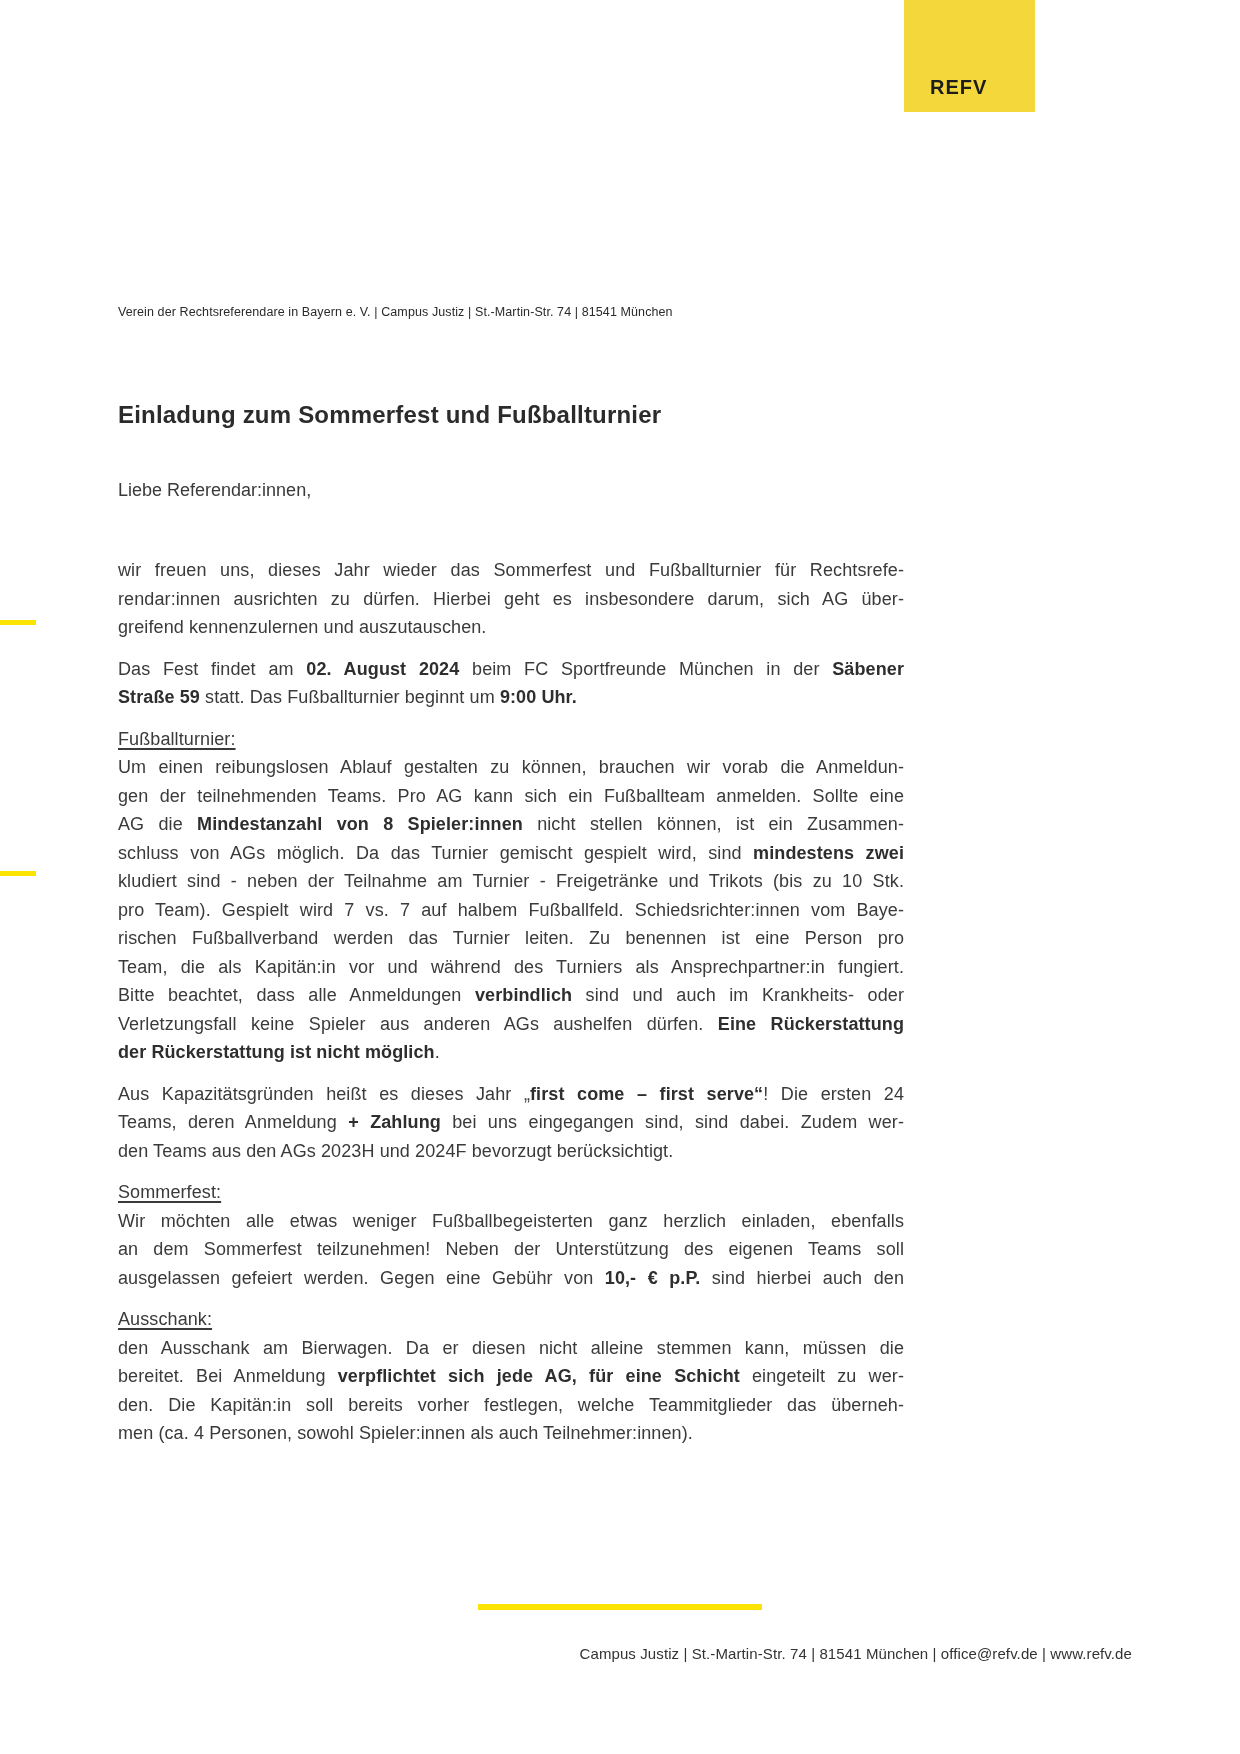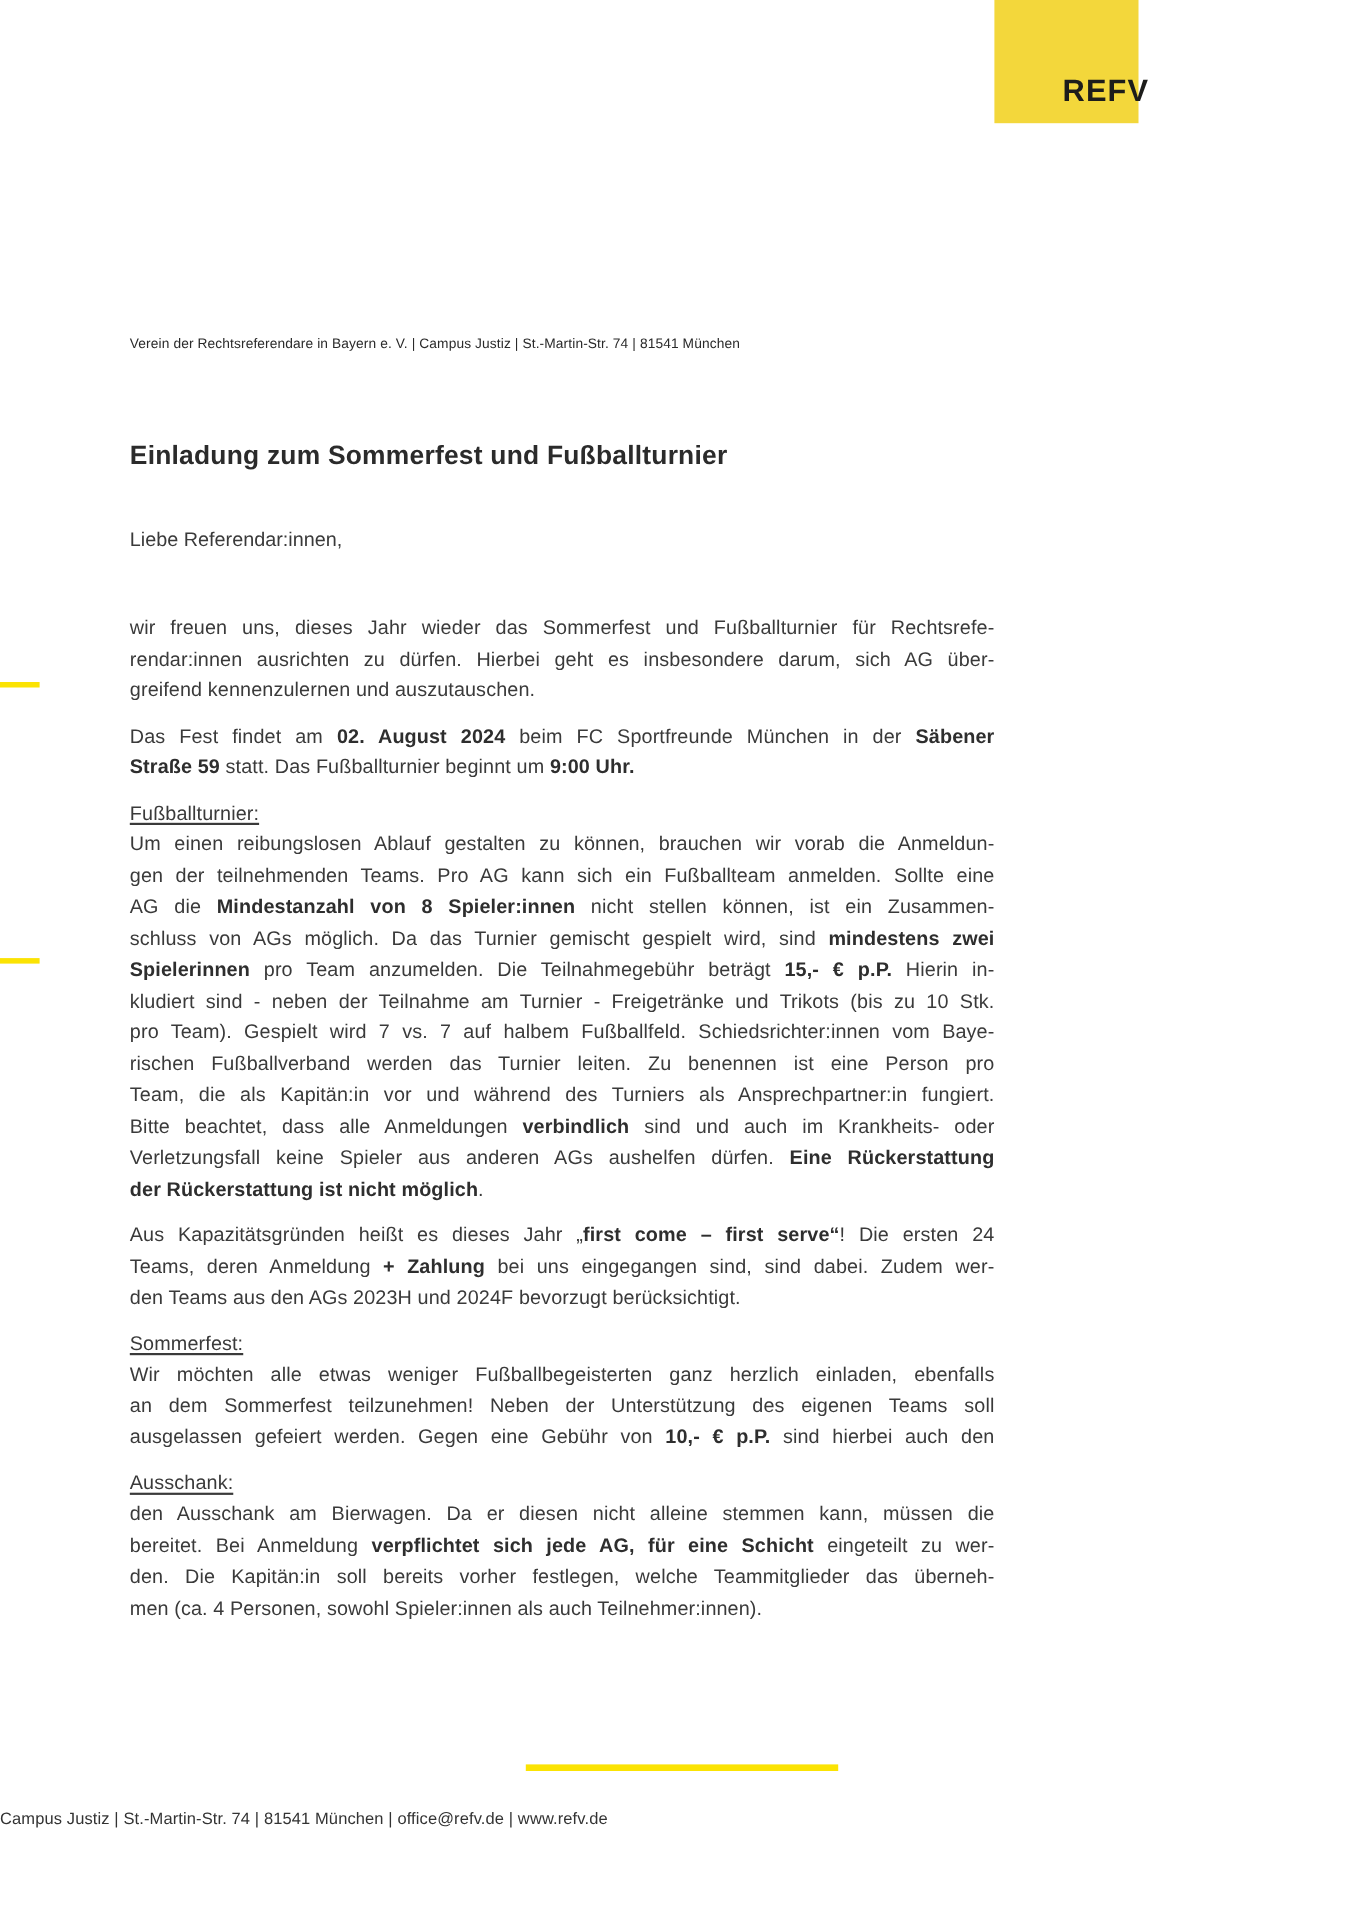--- a/index.html
+++ b/index.html
@@ -11,23 +11,22 @@
     background:#ffffff;
     font-family:"Liberation Sans", sans-serif;
     overflow:hidden;
   }
   
   .logo-box{
     position:absolute;left:904px;top:0;width:131px;height:112px;
   }
   .logo-text{
     position:absolute;left:26px;bottom:13px;
-    font-size:28px;font-weight:700;letter-spacing:1px;
+    font-size:20px;font-weight:700;letter-spacing:1px;
     color:#1d1d1b;
-    margin-left:36px;
   }
   
   .sender{
     position:absolute;left:118px;top:305px;
     font-size:12.5px;color:#2a2a2a;letter-spacing:0.1px;
     white-space:nowrap;
   }
   
   .title{
     position:absolute;left:118px;top:401px;
@@ -55,21 +54,21 @@
   .b{font-weight:700;color:#2e2e2e;}
   .u{text-decoration:underline;text-underline-offset:3px;text-decoration-thickness:1.5px;}
   
   .fold-mark{position:absolute;left:0;width:36px;height:5px;}
   .fold-mark.m1{top:620px;}
   .fold-mark.m2{top:871px;}
   
   .footer-rule{position:absolute;left:478px;top:1604px;width:284px;height:6px;}
   .footer-text{
     position:absolute;left:0;top:1645px;width:1132px;
-    text-align:left;font-size:15px;color:#333333;letter-spacing:0.1px;
+    text-align:right;font-size:15px;color:#333333;letter-spacing:0.1px;
   }
 </style>
 </head>
 <body>
 
 <div class="page">
 
   <div class="logo-box" style="background-color: rgb(243, 215, 59);">
     <span class="logo-text">REFV</span>
   </div>
@@ -89,21 +88,20 @@
       <div class="para">
         <div class="line"><span>Das Fest findet am </span><span class="b">02. August 2024</span><span> beim FC Sportfreunde München in der </span><span class="b">Säbener</span></div>
         <div class="line left"><span class="b">Straße 59</span><span> statt. Das Fußballturnier beginnt um </span><span class="b">9:00 Uhr.</span></div>
       </div>
       <div class="para">
         <div class="line left"><span class="u">Fußballturnier:</span></div>
         <div class="line"><span>Um einen reibungslosen Ablauf gestalten zu können, brauchen wir vorab die Anmeldun-</span></div>
         <div class="line"><span>gen der teilnehmenden Teams. Pro AG kann sich ein Fußballteam anmelden. Sollte eine</span></div>
         <div class="line"><span>AG die </span><span class="b">Mindestanzahl von 8 Spieler:innen</span><span> nicht stellen können, ist ein Zusammen-</span></div>
         <div class="line"><span>schluss von AGs möglich. Da das Turnier gemischt gespielt wird, sind </span><span class="b">mindestens zwei</span></div>
-        <div class="line"><span class="b">Spielerinnen</span><span> pro Team anzumelden. Die Teilnahmegebühr beträgt </span><span class="b">15,- € p.P.</span><span> Hierin in-</span></div>
         <div class="line"><span>kludiert sind - neben der Teilnahme am Turnier - Freigetränke und Trikots (bis zu 10 Stk.</span></div>
         <div class="line"><span>pro Team). Gespielt wird 7 vs. 7 auf halbem Fußballfeld. Schiedsrichter:innen vom Baye-</span></div>
         <div class="line"><span>rischen Fußballverband werden das Turnier leiten. Zu benennen ist eine Person pro</span></div>
         <div class="line"><span>Team, die als Kapitän:in vor und während des Turniers als Ansprechpartner:in fungiert.</span></div>
         <div class="line"><span>Bitte beachtet, dass alle Anmeldungen </span><span class="b">verbindlich</span><span> sind und auch im Krankheits- oder</span></div>
         <div class="line"><span>Verletzungsfall keine Spieler aus anderen AGs aushelfen dürfen. </span><span class="b">Eine Rückerstattung</span></div>
         <div class="line left"><span class="b">der Rückerstattung ist nicht möglich</span><span>.</span></div>
       </div>
       <div class="para">
         <div class="line"><span>Aus Kapazitätsgründen heißt es dieses Jahr „</span><span class="b">first come – first serve“</span><span>! Die ersten 24</span></div>

